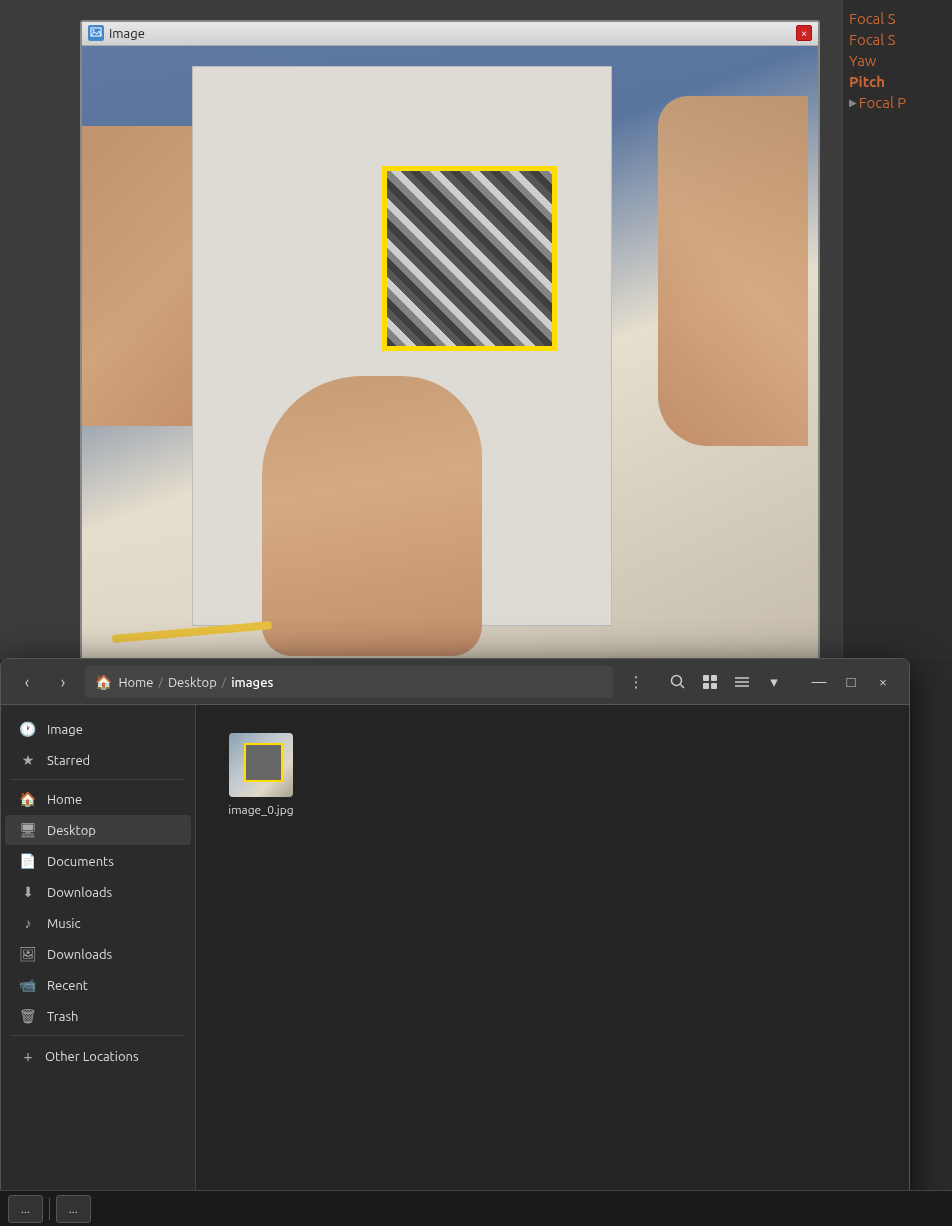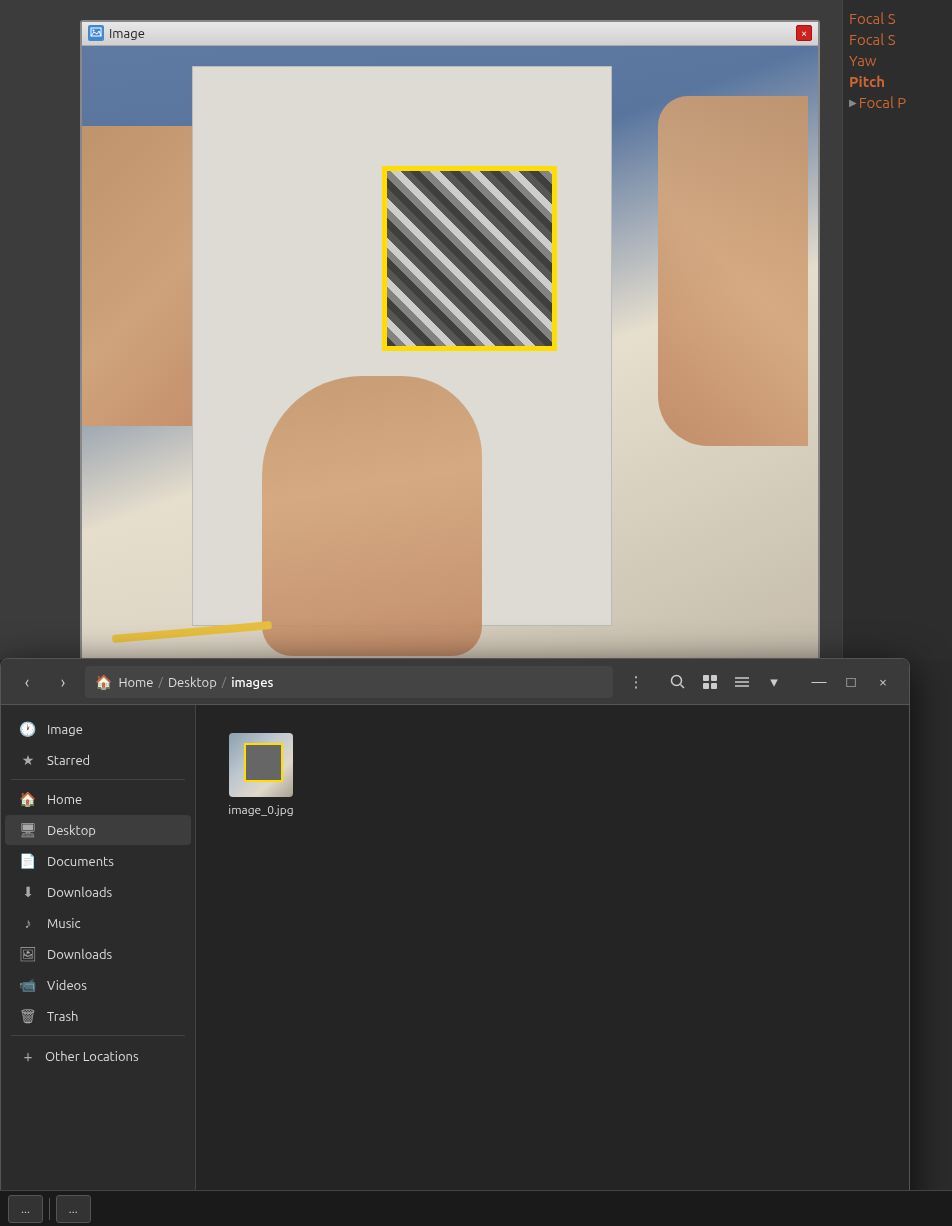--- a/index.html
+++ b/index.html
@@ -517,21 +517,21 @@
         <span class="fm-sidebar-label">Music</span>
       </div>
 
       <div class="fm-sidebar-item">
         <span class="fm-sidebar-icon">🖼</span>
         <span class="fm-sidebar-label">Downloads</span>
       </div>
 
       <div class="fm-sidebar-item">
         <span class="fm-sidebar-icon">📹</span>
-        <span class="fm-sidebar-label">Videos</span>
+        <span class="fm-sidebar-label">Recent</span>
       </div>
 
       <div class="fm-sidebar-item">
         <span class="fm-sidebar-icon">🗑</span>
         <span class="fm-sidebar-label">Trash</span>
       </div>
 
       <div class="fm-sidebar-divider"></div>
 
       <div class="fm-sidebar-special">

